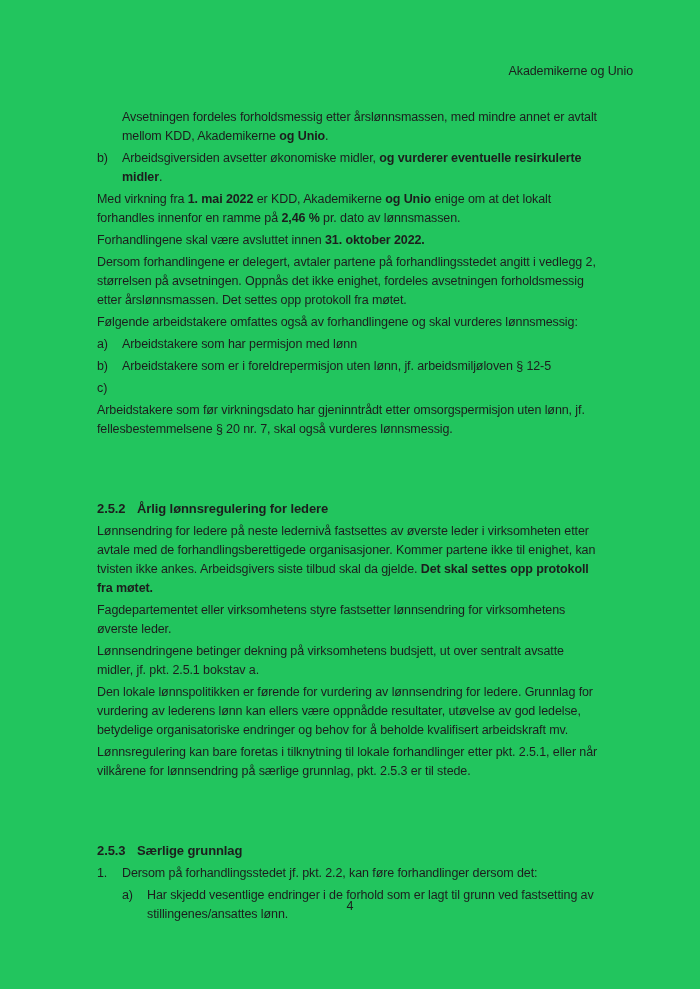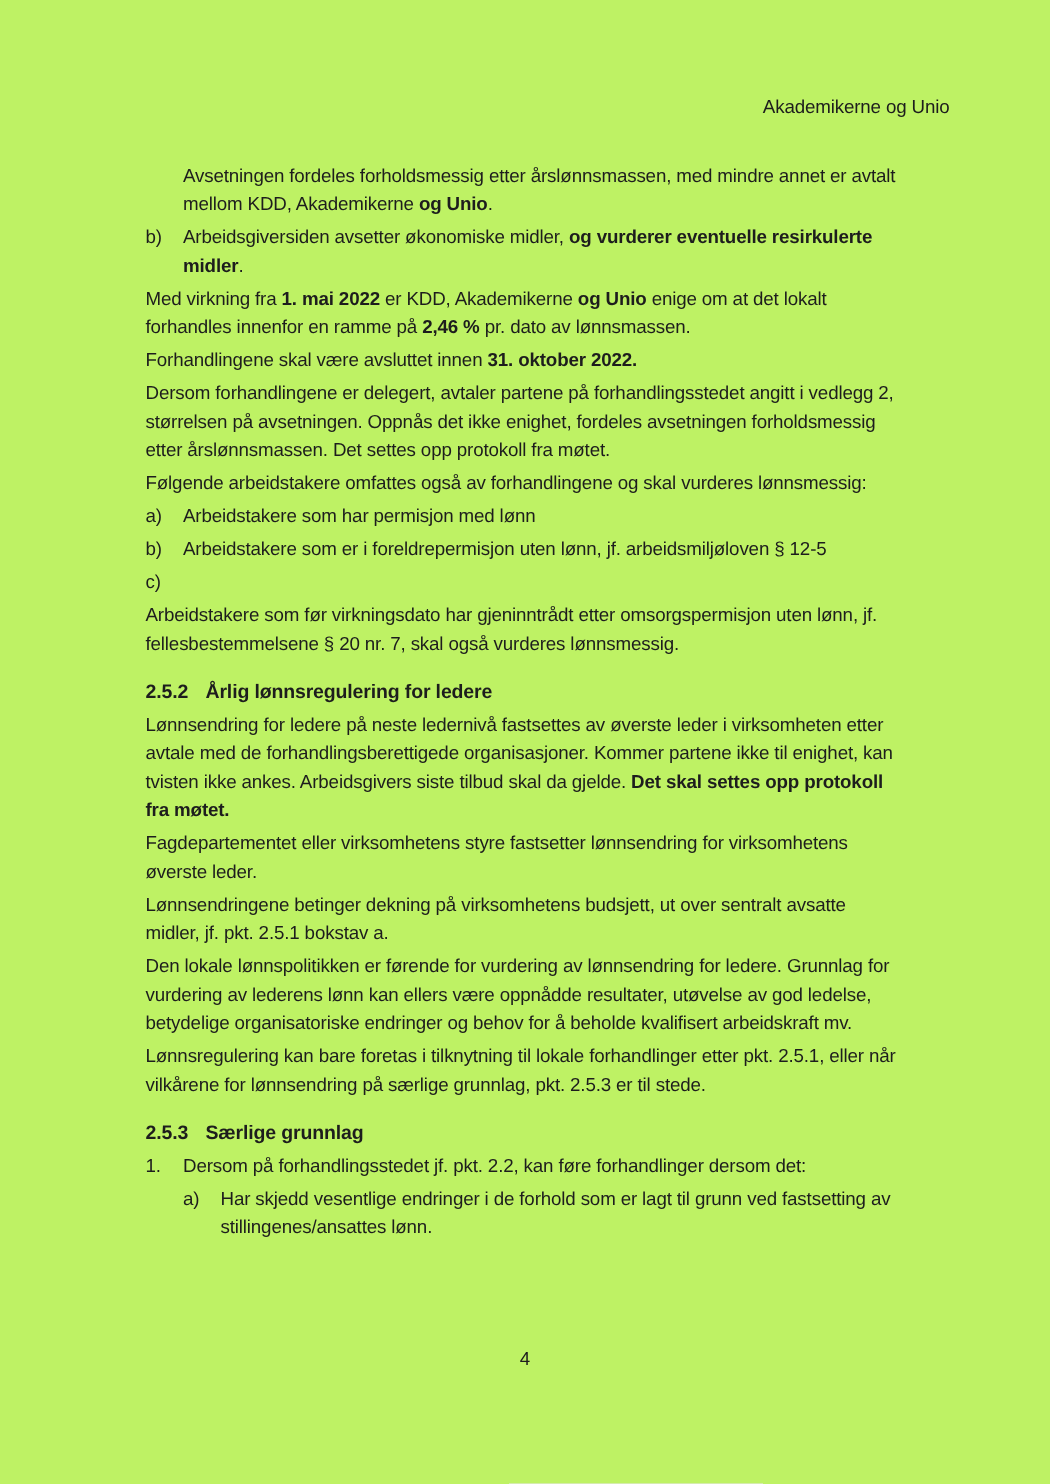--- a/index.html
+++ b/index.html
@@ -1,20 +1,20 @@
 <!DOCTYPE html>
 <html><head>
 <meta charset="utf-8">
 <style>
   html, body { margin: 0; padding: 0; background: #e8e8e8; }
   .page {
     position: relative;
     width: 700px;
     height: 989px;
-    background: #bef264;
+    background: #22c55e;
     font-family: "Liberation Sans", sans-serif;
     font-size: 12.5px;
     line-height: 19px;
     letter-spacing: -0.1px;
     color: #1d1d1d;
     overflow: hidden;
   }
   .page-header {
     position: absolute;
     top: 62px;
@@ -34,21 +34,21 @@
   .li .marker { flex: 0 0 25px; white-space: pre; }
   .li .txt { white-space: pre; }
   .li-2 { margin-left: 25px; }
   .heading {
     font-weight: bold;
     font-size: 13px;
     margin-top: 12px;
     margin-bottom: 4px;
     white-space: pre;
   }
-  .heading .h-num { display: inline-block; width: 40px; }
+  .heading .h-num { display: inline-block; width: 40px; margin-top: 48px; }
   b { font-weight: bold; }
   .page-footer {
     position: absolute;
     top: 897px;
     left: 0;
     width: 100%;
     text-align: center;
     font-size: 12.5px;
   }
 </style>

